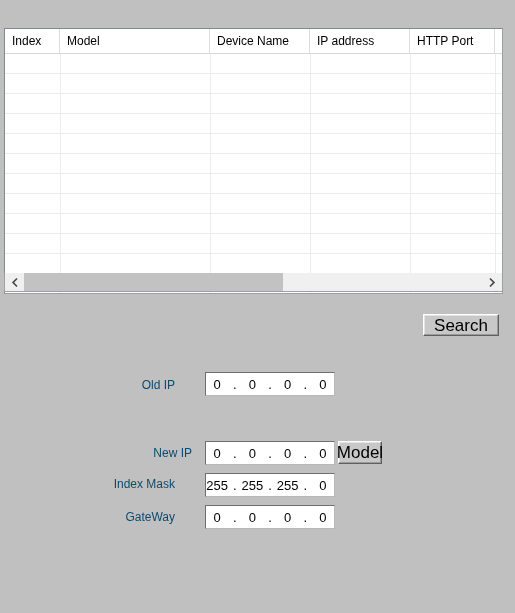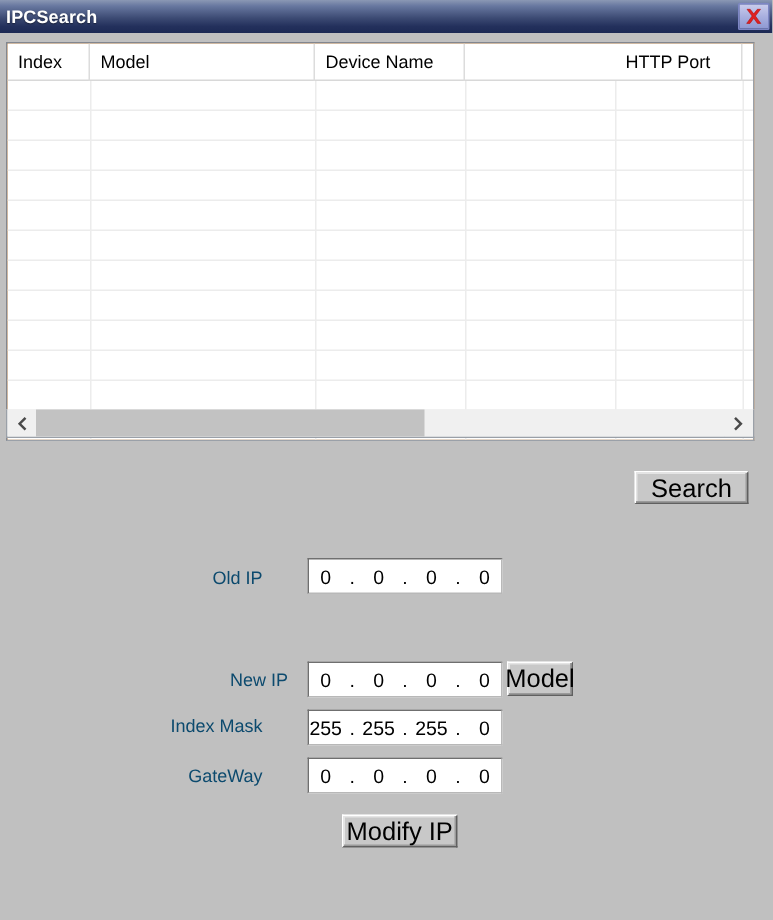--- a/index.html
+++ b/index.html
@@ -244,37 +244,28 @@
   #gateway-label  { left: 95px;  top: 510px; width: 80px; }
   #gateway-box    { left: 205px; top: 505px; width: 130px; }
 
   #modify-button  { position: absolute; left: 228px; top: 543px; width: 77px; height: 22px; }
 </style>
 </head>
 <body>
 
 <div id="window">
 
-  <div id="titlebar">
-    <span id="title-text">IPCSearch</span>
-    <div id="close-button">
-      <span>
-        <svg width="13" height="12" viewBox="0 0 13 12" aria-hidden="true">
-          <path d="M2 1.2 L4.1 1.2 L6.5 4.2 L8.9 1.2 L11 1.2 L7.6 5.7 L11.2 10.6 L9.0 10.6 L6.5 7.2 L4.0 10.6 L1.8 10.6 L5.4 5.7 Z" fill="#e02020" stroke="#b01010" stroke-width="0.4"></path>
-        </svg>
-      </span>
-    </div>
-  </div>
   <div id="title-underline"></div>
 
   <div id="table-panel">
     <div id="table-header">
       <div class="th" style="left:0px;width:55px;">Index</div>
       <div class="th" style="left:55px;width:150px;">Model</div>
       <div class="th" style="left:205px;width:100px;">Device Name</div>
+      <div class="th" style="left:305px;width:100px;">IP address</div>
       <div class="th" style="left:405px;width:85px;">HTTP Port</div>
       <div class="th" style="left:490px;width:30px;border-right:none;">R</div>
     </div>
     <div id="table-body">
       <div class="colline" style="left:55px;"></div>
       <div class="colline" style="left:205px;"></div>
       <div class="colline" style="left:305px;"></div>
       <div class="colline" style="left:405px;"></div>
       <div class="colline" style="left:490px;"></div>
       <div class="tr"></div>
@@ -348,15 +339,14 @@
   <div id="gateway-box" class="ipbox">
     <span class="ipseg">0</span>
     <span class="ipdot">.</span>
     <span class="ipseg">0</span>
     <span class="ipdot">.</span>
     <span class="ipseg">0</span>
     <span class="ipdot">.</span>
     <span class="ipseg">0</span>
   </div>
 
-  <div id="modify-button" class="btn">Modify IP</div>
 
 </div>
 
 </body></html>

